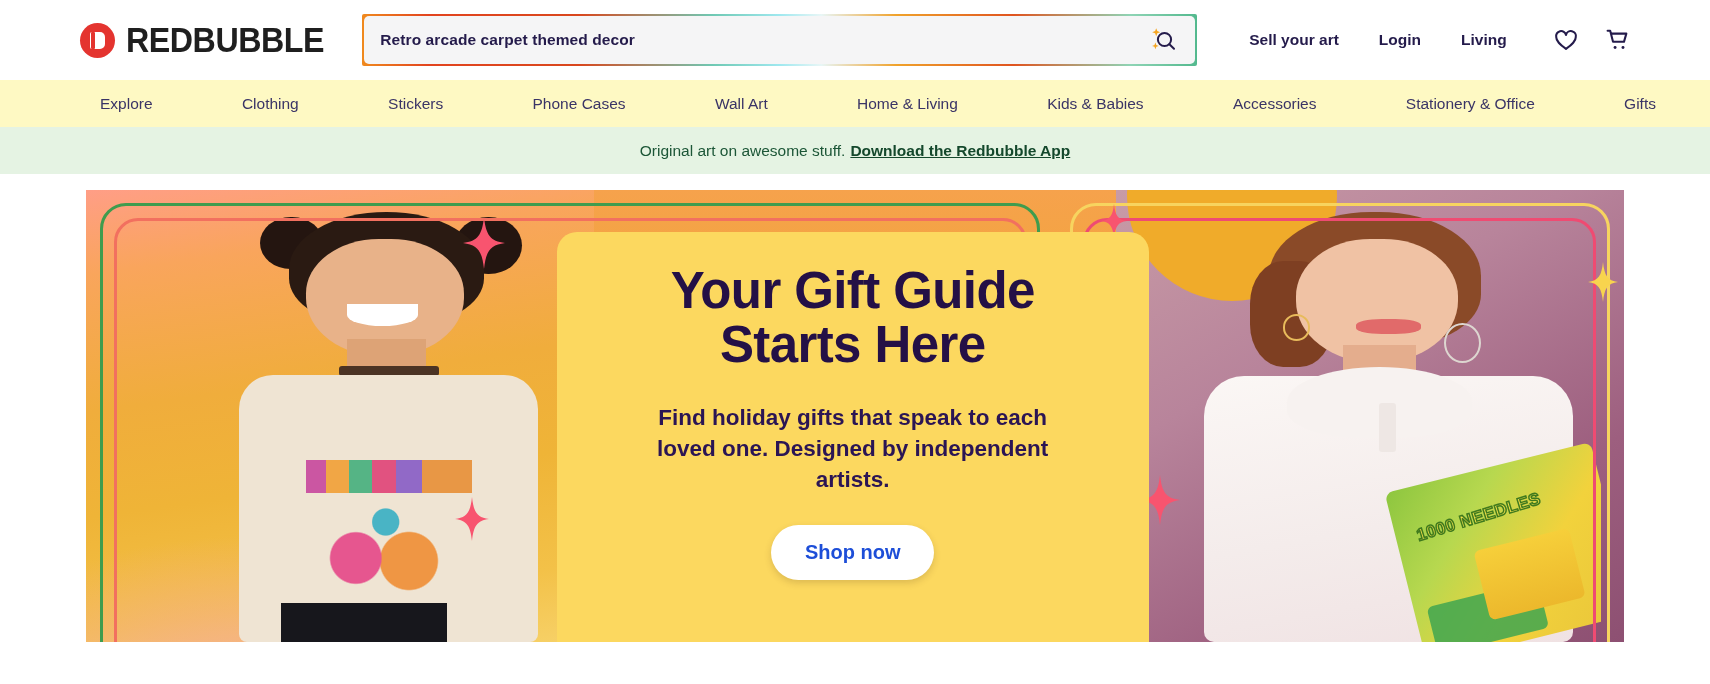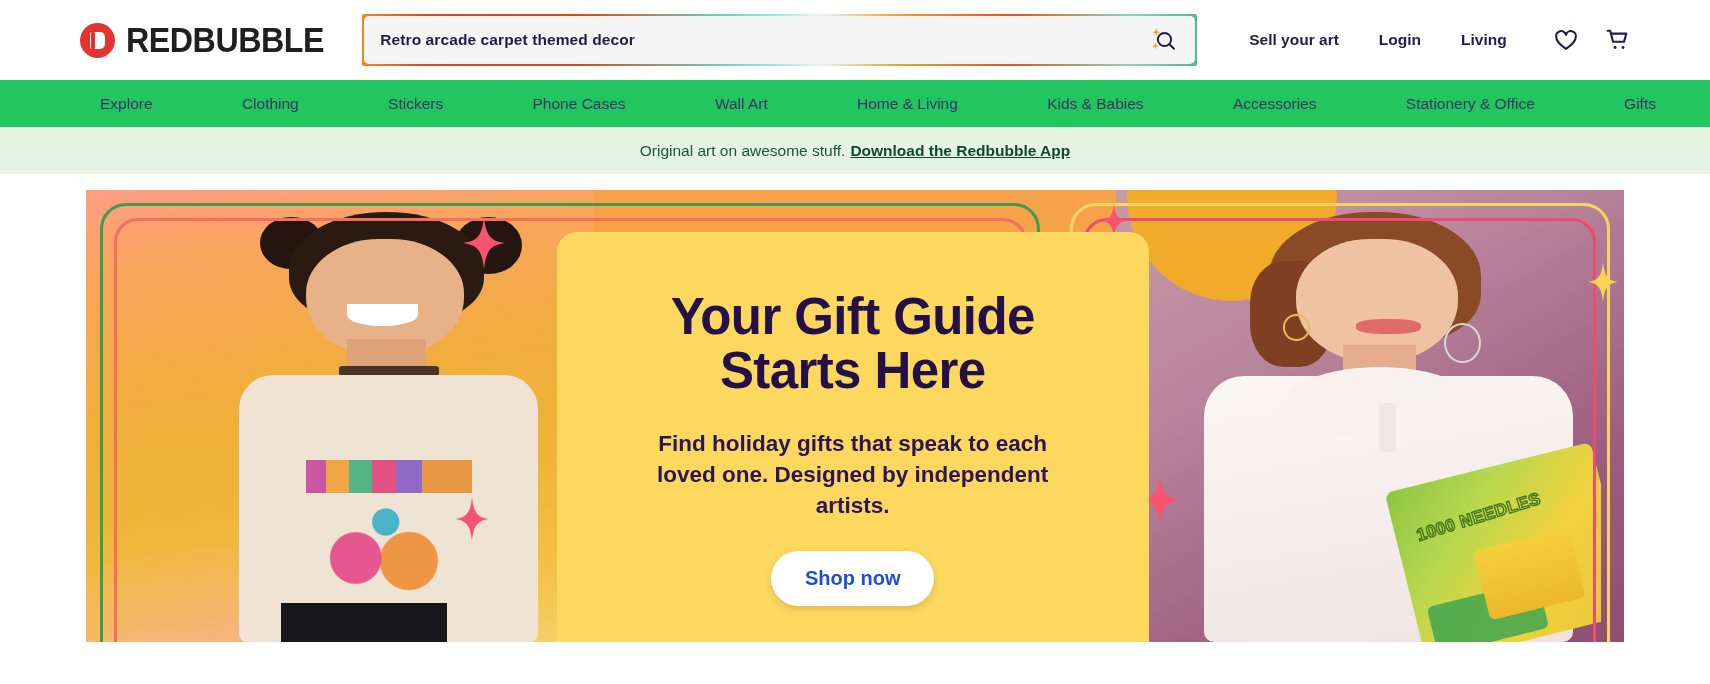--- a/index.html
+++ b/index.html
@@ -61,21 +61,21 @@
   .header-links{display:flex;align-items:center;gap:0;margin-left:32px;flex:0 0 auto;}
   .hlink{
     font-size:15.5px;font-weight:700;color:#241b4b;text-decoration:none;
     padding:0 20px;white-space:nowrap;cursor:pointer;
   }
   .hicons{display:flex;align-items:center;gap:22px;margin-left:24px;flex:0 0 auto;}
   .hicon{width:30px;height:30px;display:flex;align-items:center;justify-content:center;cursor:pointer;}
 
   
   .nav{
-    height:47px;display:flex;align-items:center;background:#22c55e;
+    height:47px;display:flex;align-items:center;background:#fef9c3;
     padding:0 46px 0 92px;justify-content:space-between;
   }
   .navitem{
     font-size:15.5px;color:#3a3466;text-decoration:none;white-space:nowrap;
     cursor:pointer;padding:6px 8px;
   }
 
   
   .promo{
     height:47px;background:#e5f3e3;display:flex;align-items:center;justify-content:center;
@@ -120,21 +120,21 @@
   .frame-pink-l{left:28px;top:28px;right:38.8%;bottom:-40px;border-width:3px;border-color:#f2705f;border-radius:24px;}
 
   .frame-yellow-r{right:14px;top:13px;left:64%;bottom:-40px;border-width:3px;border-color:#f7d45f;border-radius:26px;}
   .frame-pink-r{right:28px;top:28px;left:64.8%;bottom:-40px;border-width:3px;border-color:#ef4b72;border-radius:24px;}
 
   
   .hero-card{
     position:absolute;left:30.6%;top:42px;width:38.5%;bottom:-40px;
     background:#fcd85f;border-radius:20px;
     display:flex;flex-direction:column;align-items:center;
-    padding:40px 34px 0 34px;text-align:center;
+    padding:14px 34px 0 34px;text-align:center;
   }
   .hero-title{
     font-size:51px;line-height:1.06;font-weight:700;color:#241046;
     letter-spacing:-0.6px;max-width:430px;margin-top:18px;
   }
   .hero-sub{
     font-size:22.5px;line-height:1.38;font-weight:700;color:#2b1554;
     margin-top:30px;max-width:410px;
   }
   .hero-cta{

